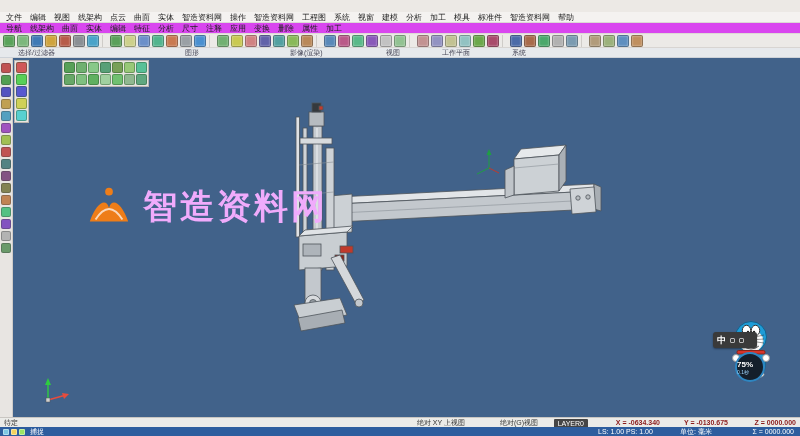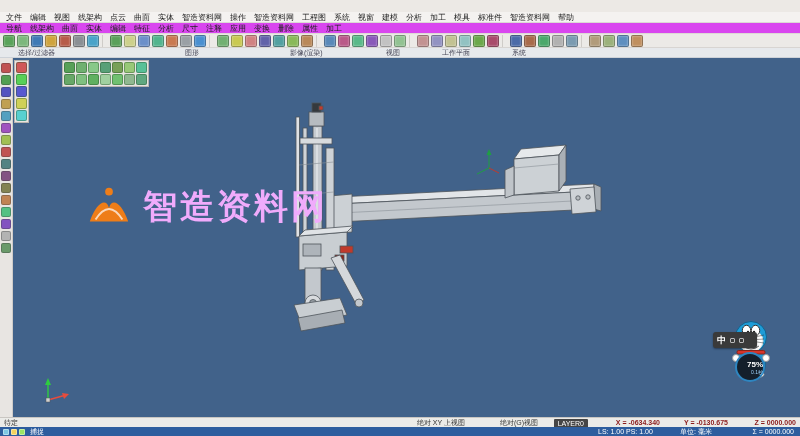--- a/index.html
+++ b/index.html
@@ -43,21 +43,21 @@
   .float-col{position:absolute;left:1px;top:2px;background:#e8e5e2;border:1px solid #b8b4b0;padding:1px;display:flex;flex-direction:column;gap:1px;z-index:3;}
   .fp-icon{width:11px;height:11px;border:1px solid rgba(40,80,40,.4);border-radius:2px;}
 
   .watermark{position:absolute;left:70px;top:125px;display:flex;align-items:center;gap:8px;z-index:2;}
   .wm-text{font-size:34px;font-weight:bold;color:#f0abfc;letter-spacing:3px;white-space:nowrap;text-align:center;}
 
   .doraemon{position:absolute;left:712px;top:262px;z-index:3;}
   .ime{position:absolute;left:700px;top:274px;width:44px;height:16px;background:#3a3a3a;border-radius:3px;color:#fff;display:flex;align-items:center;padding:0 4px;gap:4px;box-shadow:0 1px 2px rgba(0,0,0,.4);z-index:5;}
   .ime-label{font-size:9px;font-weight:bold;line-height:16px;}
   .ime-dot{width:5px;height:5px;border:1px solid #bbb;border-radius:1px;}
-  .badge{position:absolute;left:722px;top:294px;width:30px;height:30px;border-radius:50%;background:#141f2b;border:2px solid #2e86c1;color:#fff;display:flex;flex-direction:column;align-items:flex-end;justify-content:center;z-index:6;}
+  .badge{position:absolute;left:722px;top:294px;width:30px;height:30px;border-radius:50%;background:#141f2b;border:2px solid #2e86c1;color:#fff;display:flex;flex-direction:column;align-items:flex-start;justify-content:center;z-index:6;}
   .badge-pct{font-size:8px;font-weight:bold;line-height:9px;}
   .badge-sub{font-size:5px;color:#9fd6ff;line-height:6px;}
 
   
   .status1{position:absolute;left:0;top:417px;width:800px;height:10px;background:#ebebe8;border-top:1px solid #c9c6c2;font-size:7px;color:#333;z-index:5;}
   .s1-seg{position:absolute;top:0;line-height:10px;white-space:nowrap;}
   .s1-pending{left:4px;}
   .s1-view{right:335px;}
   .s1-view2{right:262px;}
   .s1-layer{right:212px;background:#454545;color:#fff;padding:0 4px;border-radius:1px;line-height:9px;top:0.5px;}

